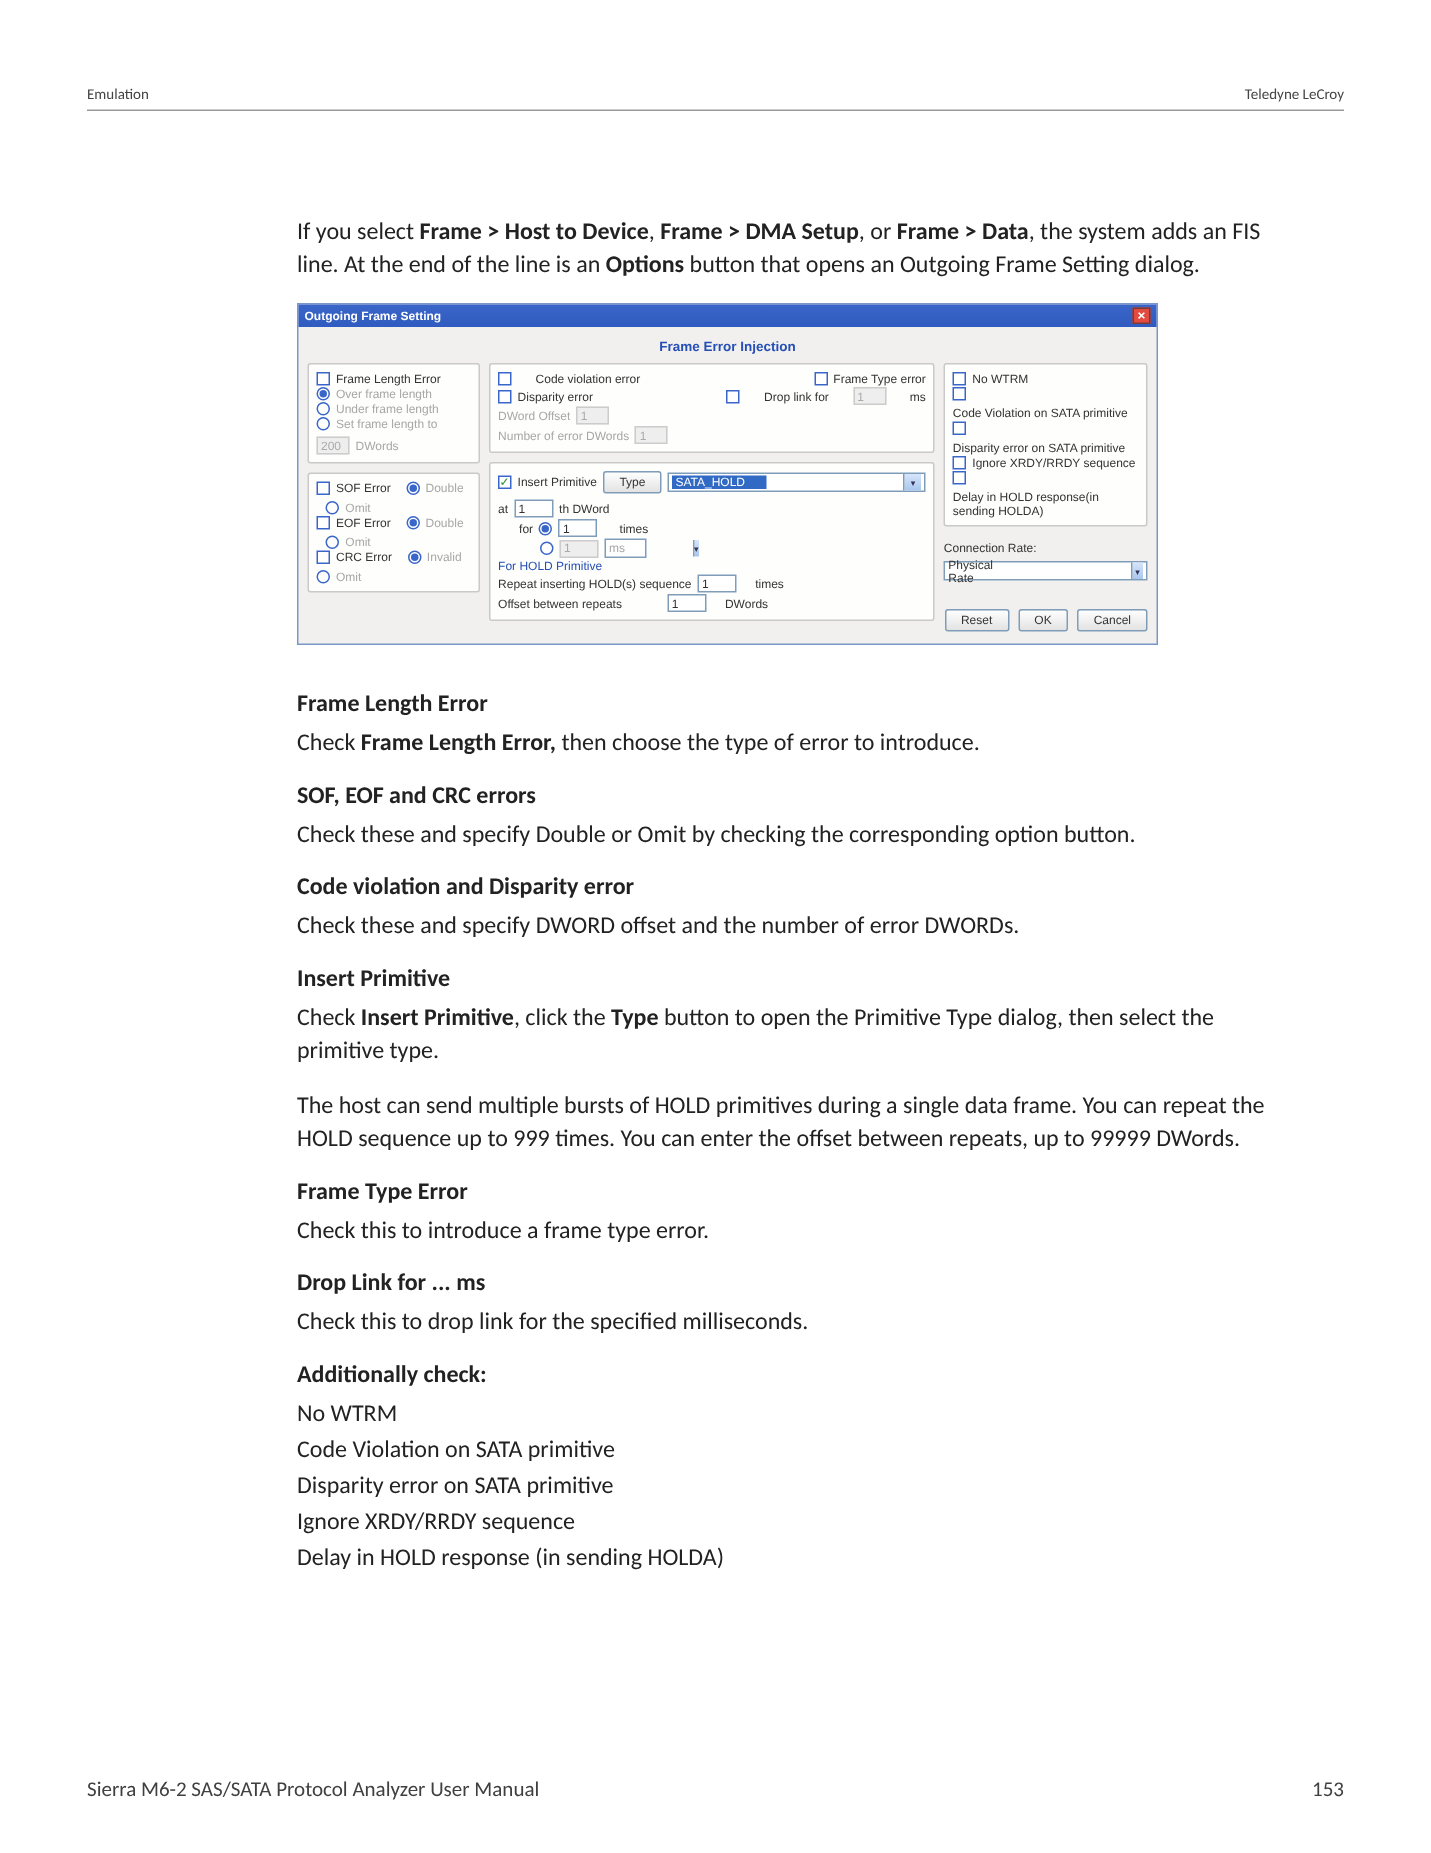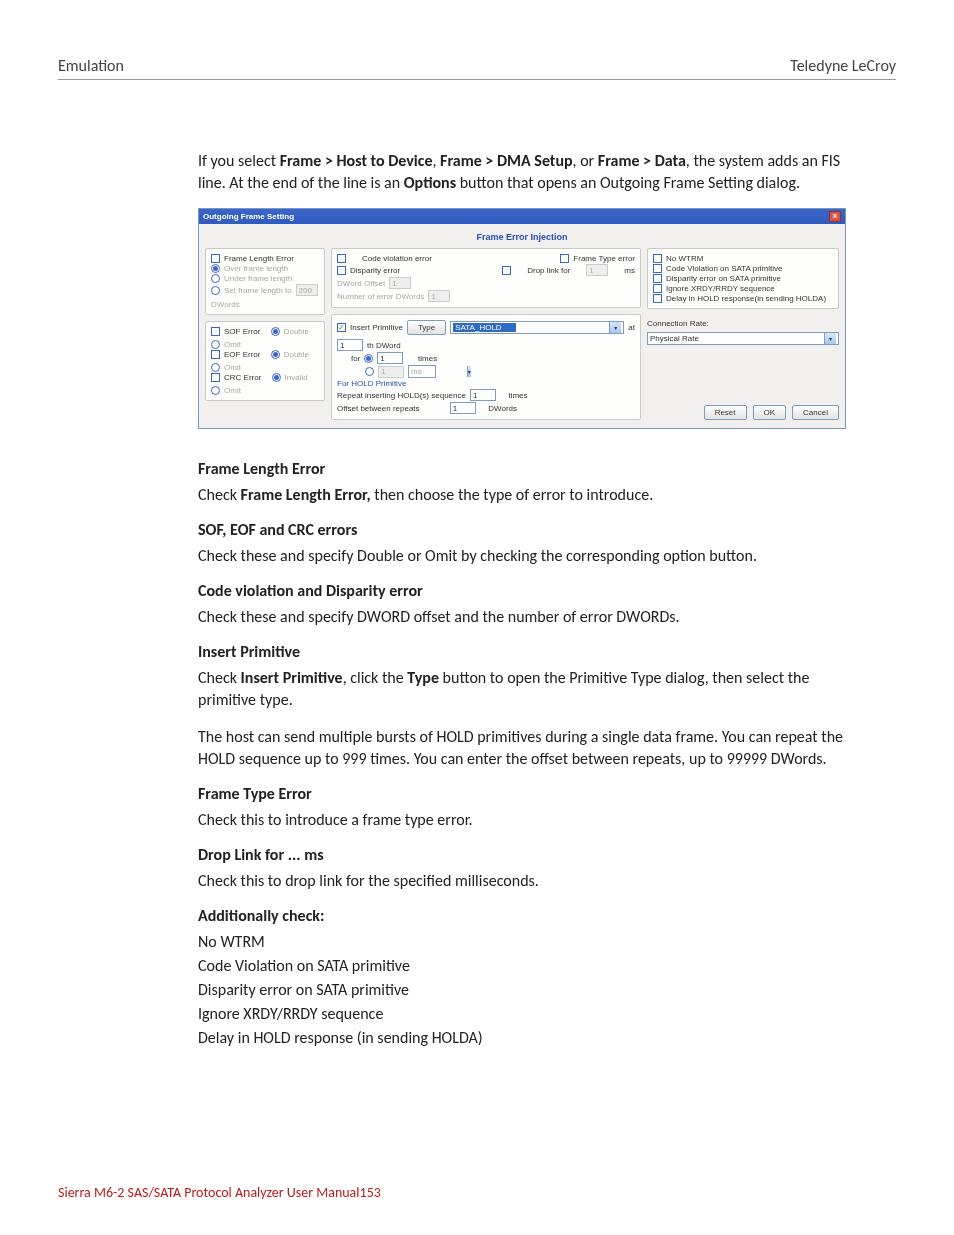--- a/index.html
+++ b/index.html
@@ -10,40 +10,41 @@
     font-family: "Segoe UI", "Calibri", Arial, sans-serif;
     font-size: 16px;
     color: #222;
     background: #fff;
     position: relative;
   }
   .page { padding: 56px 58px 0 58px; }
   .header-bar {
     display: flex;
     justify-content: space-between;
-    font-size: 16px;
+    font-size: 10px;
     color: #444;
     border-bottom: 1px solid #999;
     padding-bottom: 4px;
     margin-bottom: 70px;
   }
   .content { margin-left: 140px; margin-right: 40px; }
   p { margin: 0 0 14px 0; line-height: 1.38; }
   .h-section { font-weight: 700; margin: 14px 0 6px 0; }
   .footer-bar {
     position: absolute;
     left: 58px; right: 58px; bottom: 34px;
     display: flex;
+    justify-content: space-between;
     font-size: 14px;
-    color: #b91c1c;
+    color: #404040;
   }
 
   
   .dialog {
-    width: 648px;
+    width: 574px;
     margin: 4px 0 30px 0;
     font-family: Tahoma, Arial, sans-serif;
     font-size: 8px;
     color: #333;
     background: #f1f0ee;
     border: 1px solid #7a98c7;
   }
   .dlg-titlebar {
     background: linear-gradient(#3a66c9, #2f5bc0);
     color: #fff;

